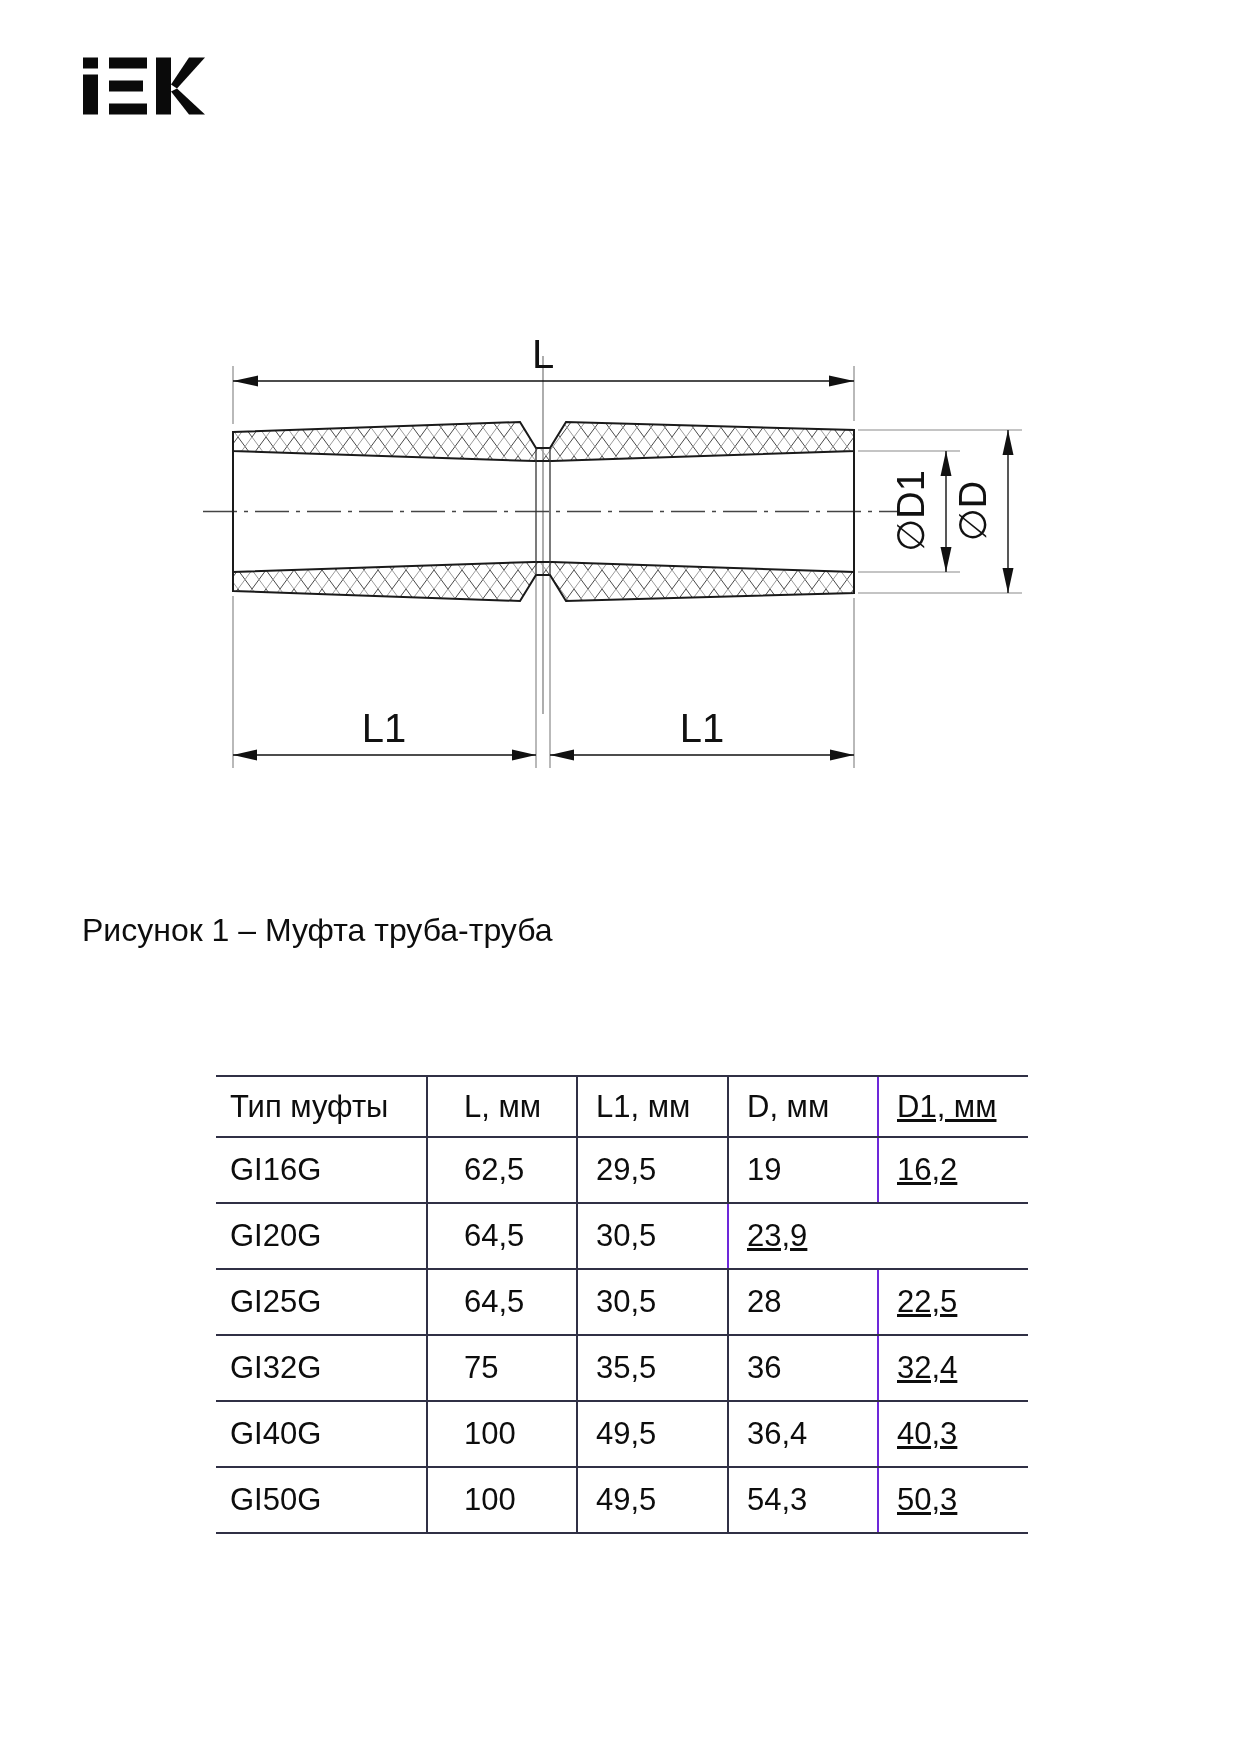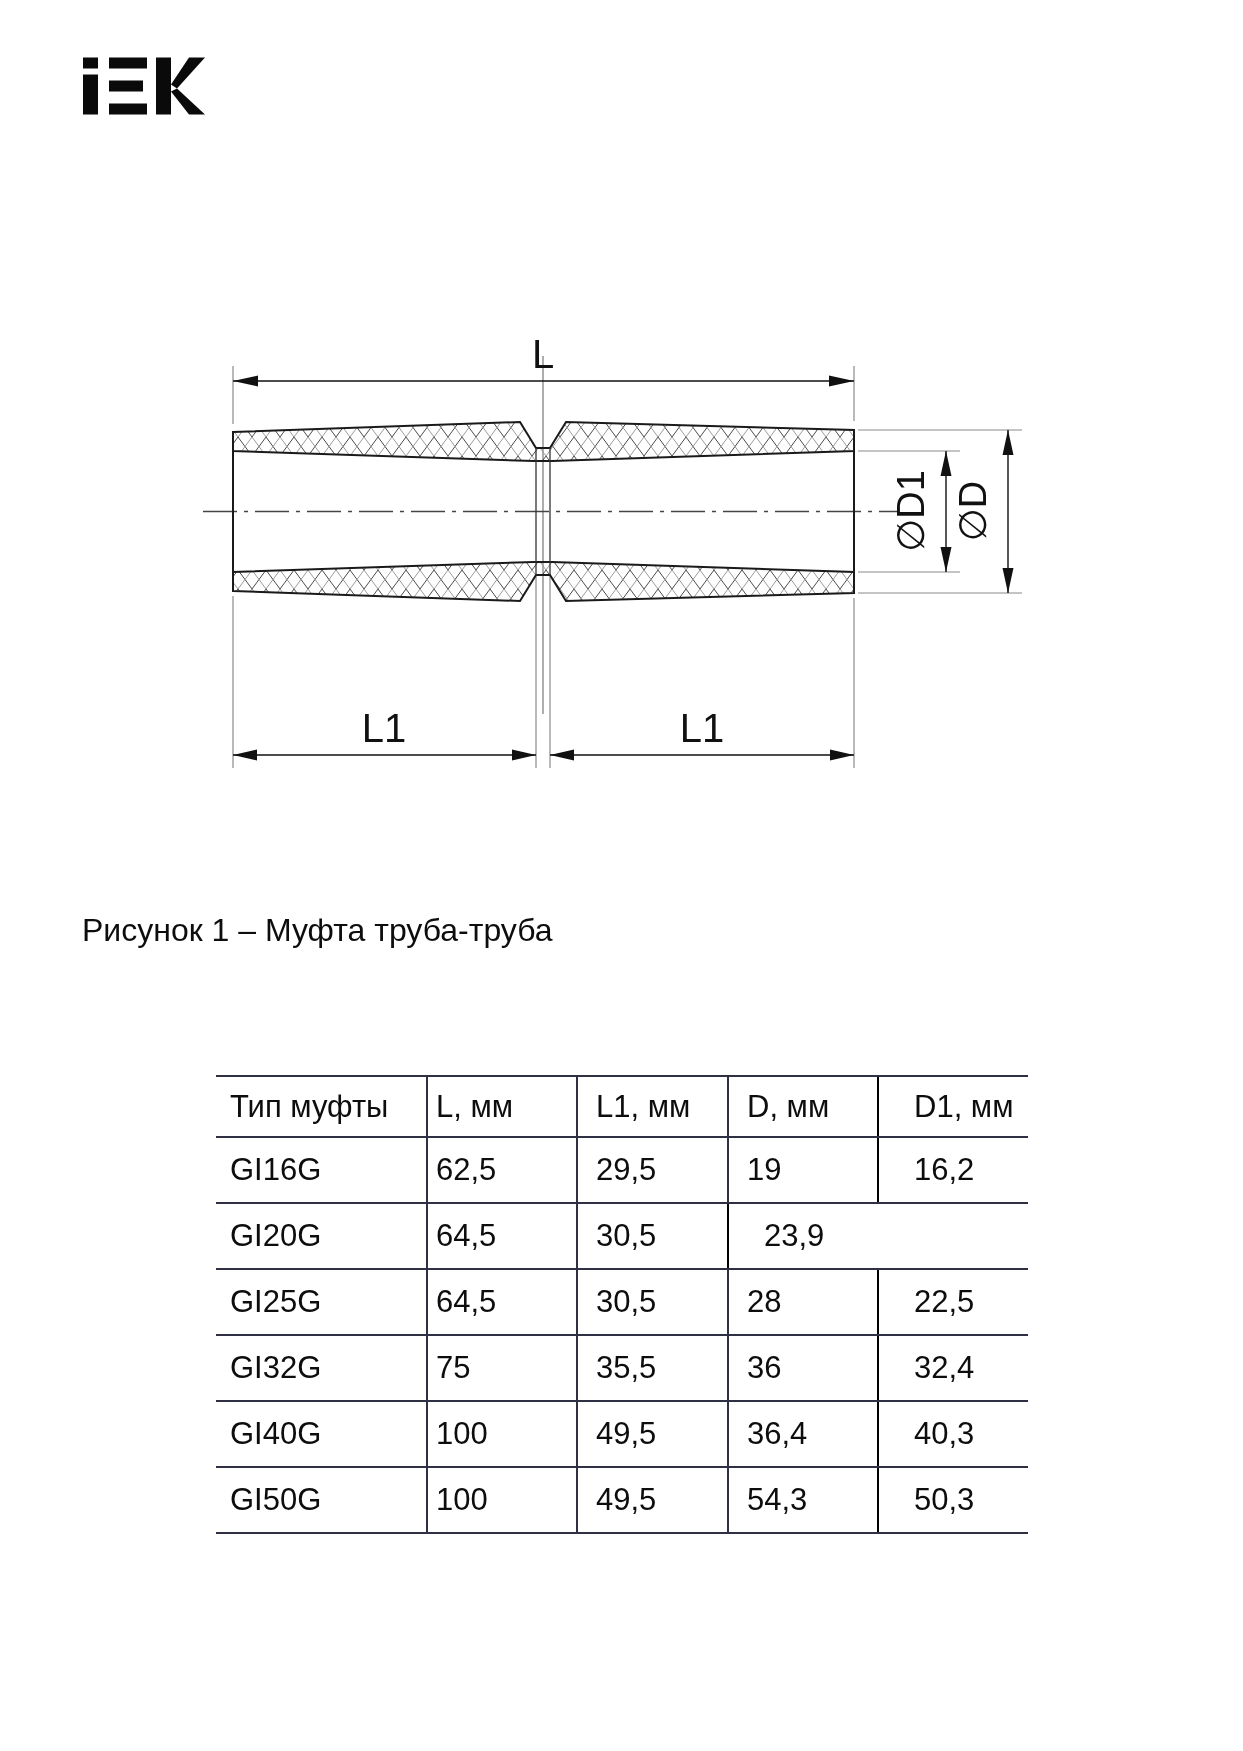--- a/index.html
+++ b/index.html
@@ -60,24 +60,24 @@
   .t-row.header{ height:59px; }
   .t-row.last{ border-bottom:2px solid #303045; }
   .t-cell{
     box-sizing:border-box;
     display:flex;
     align-items:center;
     padding-left:12px;
     white-space:nowrap;
   }
   .t-cell.c0{ width:210px; padding-left:14px; }
-  .t-cell.c1{ width:150px; border-left:2px solid #303045; padding-left:8px; }
+  .t-cell.c1{ width:150px; border-left:2px solid #303045; padding-left:36px; }
   .t-cell.c2{ width:151px; border-left:2px solid #303045; padding-left:18px; }
   .t-cell.c3{ width:150px; border-left:2px solid #303045; padding-left:18px; }
-  .t-cell.c4{ width:151px; border-left:2px solid #000000; padding-left:35px; }
+  .t-cell.c4{ width:151px; border-left:2px solid #6d28d9; padding-left:18px;text-decoration:underline; }
 </style>
 </head>
 <body>
 
 <div class="page">
 
   <svg class="logo" viewBox="0 0 122 57" aria-hidden="false">
     <title>iEK</title>
     <g fill="#0a0a0a">
       <rect x="0" y="0" width="15" height="11"></rect>

